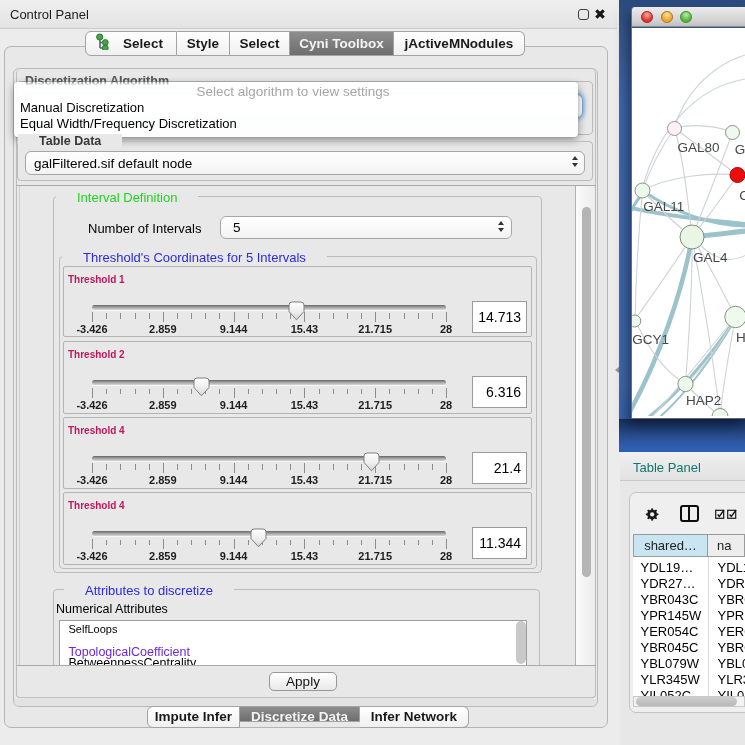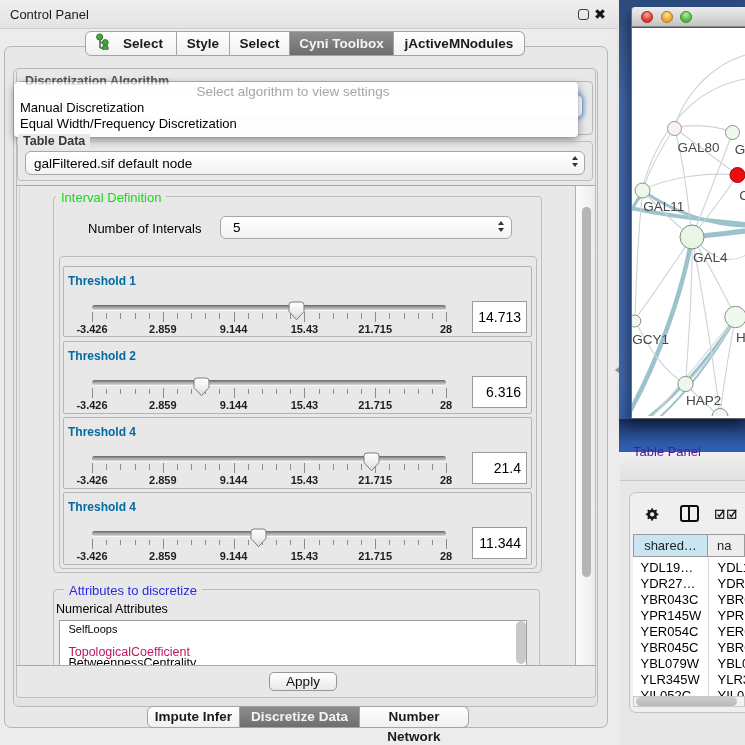--- a/index.html
+++ b/index.html
@@ -18,29 +18,29 @@
 .segdark{background:linear-gradient(#8d8d8d,#6e6e6e);color:#f4f4f4}
 
 #da-label-light{left:25px;top:74px;font-size:12.5px;font-weight:600;color:#c6c6c6}
 #da-box{left:17px;top:81px;width:576px;height:54px;border:1px solid #b9b9b9;border-radius:4px}
 #da-combo{left:25px;top:94px;width:558px;height:24px;background:#fff;border:1.5px solid #7fa8d2;border-radius:6px;box-shadow:0 0 4px 1.5px rgba(88,150,220,.7)}
 #popup{left:14px;top:82px;width:564px;height:55px;background:rgba(255,255,255,.96);border-radius:4px;box-shadow:0 3px 9px rgba(0,0,0,.4),0 0 1px rgba(0,0,0,.3)}
 #da-label-dark{left:25px;top:74px;font-size:12.5px;font-weight:600;color:#555;-webkit-mask-image:linear-gradient(#000 0,#000 7px,rgba(0,0,0,.45) 9px,transparent 11.5px);mask-image:linear-gradient(#000 0,#000 7px,rgba(0,0,0,.45) 9px,transparent 11.5px)}
 .pitem{left:14px;width:564px;height:16px;font-size:13px;color:#000}
 
 .tborder{border:1px solid #bcbcbc;border-radius:4px}
-.ttitle{font-size:12.5px;font-weight:600;color:#383838;background:#e8e8e8;padding:0 5px}
+.ttitle{font-size:12.5px;font-weight:600;color:#383838;background:#e8e8e8;padding:0 21px}
 .combo{background:linear-gradient(#ffffff,#f3f3f3);border:1px solid #a6a6a6;border-radius:6px}
 .combotext{font-size:13.5px;color:#000}
 .arr{width:0;height:0;border-left:3.5px solid transparent;border-right:3.5px solid transparent}
 .arrup{border-bottom:4.5px solid #333}
 .arrdn{border-top:4.5px solid #333}
 
 .thpanel{left:43px;width:469px;border:1px solid #b4b4b4;border-radius:2px}
-.thlabel{left:4px;top:7px;font-size:12px;font-weight:bold;color:#0369a1}
+.thlabel{left:4px;top:7px;font-size:10px;font-weight:bold;color:#be185d}
 .track{left:28px;width:354px;height:5px;border-radius:3px;background:linear-gradient(#646464,#9b9b9b 40%,#d9d9d9);box-shadow:0 1px 0 rgba(255,255,255,.7)}
 .tick{width:1px;background:#8c8c8c}
 .ticklab{font-size:11px;font-weight:bold;color:#1d1d1d;text-align:center;width:50px}
 .numfield{left:408px;width:55px;height:32px;background:#fff;border:1.3px solid #9b9b9b;font-size:14px;color:#000;text-align:right;padding-right:5px}
 .thumb{width:17px;height:20px}
 
 #blue{left:619px;top:0;width:126px;height:452px;background:linear-gradient(#2b4a7e,#39598c 8%,#3f68ab 22%,#4169ac 85%,#2e5cab 99%)}
 #netwin{left:630.5px;top:6.5px;width:114.5px;height:412px;border-left:1px solid #5d6f93;border-bottom:1.5px solid #62636a;border-radius:3px 0 0 0;box-shadow:-4px 7px 12px rgba(5,15,40,.5)}
 .tl{top:10.8px;width:11.8px;height:11.8px;border-radius:50%}
 #netcanvas{left:631.5px;top:27.8px;width:113.5px;height:390.5px;background:#fff;overflow:hidden}
@@ -101,20 +101,21 @@
 
 <div class="abs" id="viewport" style="left:20px;top:186px;width:555px;height:479px;overflow:hidden">
 <div class="abs tborder" style="left:33px;top:10px;width:489px;height:377px"></div>
 <div class="abs ttitle" style="left:36px;top:4px;color:#1fd41f;font-weight:400;font-size:13px">Interval Definition</div>
 <div class="abs bold" style="left:68px;top:34.5px;font-size:13px;color:#000">Number of Intervals</div>
 <div class="abs combo" style="left:200px;top:30px;width:292px;height:23px"></div>
 <div class="abs combotext" style="left:213px;top:33.5px">5</div>
 <div class="abs arr arrup" style="left:478px;top:34.5px"></div>
 <div class="abs arr arrdn" style="left:478px;top:41.5px"></div>
 <div class="abs tborder" style="left:38.5px;top:69.5px;width:478px;height:313px"></div>
+<div class="abs ttitle" style="left:42px;top:63.5px;color:#2a2ae0;font-weight:400;font-size:13px">Threshold's Coordinates for 5 Intervals</div>
 <div class="abs thpanel" style="top:79.5px;height:71.5px">
 <div class="abs thlabel">Threshold 1</div>
 <div class="abs track" style="top:38px"></div>
 <div class="abs tick" style="left:28.0px;top:45.5px;height:10px"></div>
 <div class="abs tick" style="left:42.2px;top:46.5px;height:5.5px"></div>
 <div class="abs tick" style="left:56.3px;top:46.5px;height:5.5px"></div>
 <div class="abs tick" style="left:70.5px;top:46.5px;height:5.5px"></div>
 <div class="abs tick" style="left:84.6px;top:46.5px;height:5.5px"></div>
 <div class="abs tick" style="left:98.8px;top:45.5px;height:10px"></div>
 <div class="abs tick" style="left:113.0px;top:46.5px;height:5.5px"></div>
@@ -294,30 +295,30 @@
         </defs>
         <path d="M1,4 Q1,1 4,1 L13,1 Q16,1 16,4 L16,10.5 L8.5,18.8 L1,10.5 Z" fill="url(#tg3)" stroke="#7f7f7f" stroke-width="1"></path>
       </svg>
 <div class="abs numfield" style="top:34px;line-height:30px">11.344</div>
 </div>
 <div class="abs tborder" style="left:32.5px;top:403px;width:487px;height:150px"></div>
 <div class="abs ttitle" style="left:44px;top:396.5px;color:#2a2ae0;font-weight:400;font-size:13px">Attributes to discretize</div>
 <div class="abs bold" style="left:36px;top:415.5px;font-size:12.5px;color:#000">Numerical Attributes</div>
 <div class="abs" style="left:39px;top:433.5px;width:468px;height:60px;background:#fff;border:1px solid #9e9e9e;border-bottom:none"></div>
 <div class="abs" style="left:48.5px;top:437px;font-size:11px;color:#000">SelfLoops</div>
-<div class="abs" style="left:48.5px;top:459px;font-size:12.5px;color:#be185d">TopologicalCoefficient</div>
+<div class="abs" style="left:48.5px;top:459px;font-size:12.5px;color:#6d28d9">TopologicalCoefficient</div>
 <div class="abs" style="left:48.5px;top:470px;font-size:12.5px;color:#000">BetweennessCentrality</div>
 <div class="abs" style="left:495.5px;top:435px;width:10px;height:43px;background:#c9c9c9;border-radius:5px"></div>
 </div>
 
 <div class="abs" style="left:269px;top:672px;width:68px;height:19px;background:linear-gradient(#ffffff,#e8e8e8);border:1px solid #979797;border-radius:5px;font-size:13px;color:#111;text-align:center;line-height:17px;font-size:13.5px">Apply</div>
 
 <div class="abs seg" style="top:706px;left:147px;width:93px;height:22px;line-height:20px;border-radius:6px 0 0 6px">Impute Infer</div>
-<div class="abs seg segdark" style="top:706px;left:240px;width:120px;height:22px;line-height:20px;border-left:none">Discretize Data</div>
-<div class="abs seg" style="top:706px;left:360px;width:109px;height:22px;line-height:20px;border-left:none;border-radius:0 6px 6px 0">Number Network</div>
+<div class="abs seg segdark" style="top:706px;left:240px;width:120px;height:16px;line-height:20px;border-left:none">Discretize Data</div>
+<div class="abs seg" style="top:706px;left:360px;width:109px;height:22px;line-height:20px;border-left:none;border-radius:0 6px 6px 0">Infer Network</div>
 
 <div class="abs" id="blue"></div>
 <div class="abs" style="left:619px;top:419px;width:126px;height:26px;background:linear-gradient(rgba(8,18,44,.65),rgba(8,18,44,0))"></div>
 <div class="abs" style="left:619px;top:447px;width:126px;height:5px;background:#2e5fb2"></div>
 <div class="abs" id="netwin"></div>
 <div class="abs" style="left:631.5px;top:6.5px;width:113.5px;height:20.8px;background:linear-gradient(#ececec,#d2d2d2 70%,#c0c0c0);border-bottom:1px solid #8e8e8e;border-radius:3px 0 0 0"></div>
 <div class="abs tl" style="left:641.25px;background:radial-gradient(circle at 50% 28%,#ffaaa0,#dc3831 62%);border:1px solid #a2241f"></div>
 <div class="abs tl" style="left:660.75px;background:radial-gradient(circle at 50% 28%,#ffe2a0,#e9a72e 62%);border:1px solid #a8751a"></div>
 <div class="abs tl" style="left:680.25px;background:radial-gradient(circle at 50% 28%,#bdecac,#52b840 62%);border:1px solid #3c8a28"></div>
 <div class="abs" id="netcanvas">
@@ -363,21 +364,21 @@
 <text x="49.5" y="124.5" font-family="Liberation Sans" font-size="13.5" fill="#474747">GAL80</text>
 <text x="106.8" y="126.5" font-family="Liberation Sans" font-size="13.5" fill="#474747">GAL</text>
 <text x="111.3" y="173" font-family="Liberation Sans" font-size="13.5" fill="#474747">CYC</text>
 <text x="15.3" y="184" font-family="Liberation Sans" font-size="13.5" fill="#474747">GAL11</text>
 <text x="64.9" y="234.5" font-family="Liberation Sans" font-size="13.5" fill="#474747">GAL4</text>
 <text x="4.3" y="317" font-family="Liberation Sans" font-size="13.5" fill="#474747">GCY1</text>
 <text x="108.1" y="314.5" font-family="Liberation Sans" font-size="13.5" fill="#474747">HIS</text>
 <text x="57.9" y="378" font-family="Liberation Sans" font-size="13.5" fill="#474747">HAP2</text>
 </svg></div>
 <div class="abs" id="tpbar"></div>
-<div class="abs" style="left:633px;top:444px;font-size:13px;color:#4c1d95">Table Panel</div>
+<div class="abs" style="left:633px;top:460px;font-size:13px;color:#0f766e">Table Panel</div>
 <div class="abs" style="left:620px;top:481px;width:125px;height:264px;background:#e7e7e7"></div>
 <div class="abs" id="tpanel"></div>
 <svg class="abs" style="left:644px;top:505.5px" width="15" height="16" viewBox="0 0 14 15">
     <path d="M7 2 L8.2 2 L8.6 3.4 L10 4 L11.3 3.3 L12.2 4.2 L11.5 5.5 L12.1 6.9 L13.5 7.3 L13.5 8.5 L12.1 8.9 L11.5 10.3 L12.2 11.6 L11.3 12.5 L10 11.8 L8.6 12.4 L8.2 13.8 L7 13.8 L6.6 12.4 L5.2 11.8 L3.9 12.5 L3 11.6 L3.7 10.3 L3.1 8.9 L1.7 8.5 L1.7 7.3 L3.1 6.9 L3.7 5.5 L3 4.2 L3.9 3.3 L5.2 4 L6.6 3.4 Z" fill="#1a1a1a"></path>
     <circle cx="7.6" cy="7.9" r="2" fill="#efefef"></circle>
   </svg>
 <div class="abs" style="left:679.5px;top:505px;width:19px;height:17px;border:2.4px solid #0c0c0c;border-radius:3px"></div>
 <div class="abs" style="left:688px;top:506px;width:2.4px;height:15px;background:#0c0c0c"></div>
 <svg class="abs" style="left:715px;top:509px" width="10" height="10" viewBox="0 0 10 10">
     <rect x="0.7" y="1.3" width="8" height="8" fill="none" stroke="#1a1a1a" stroke-width="1.2"></rect>

